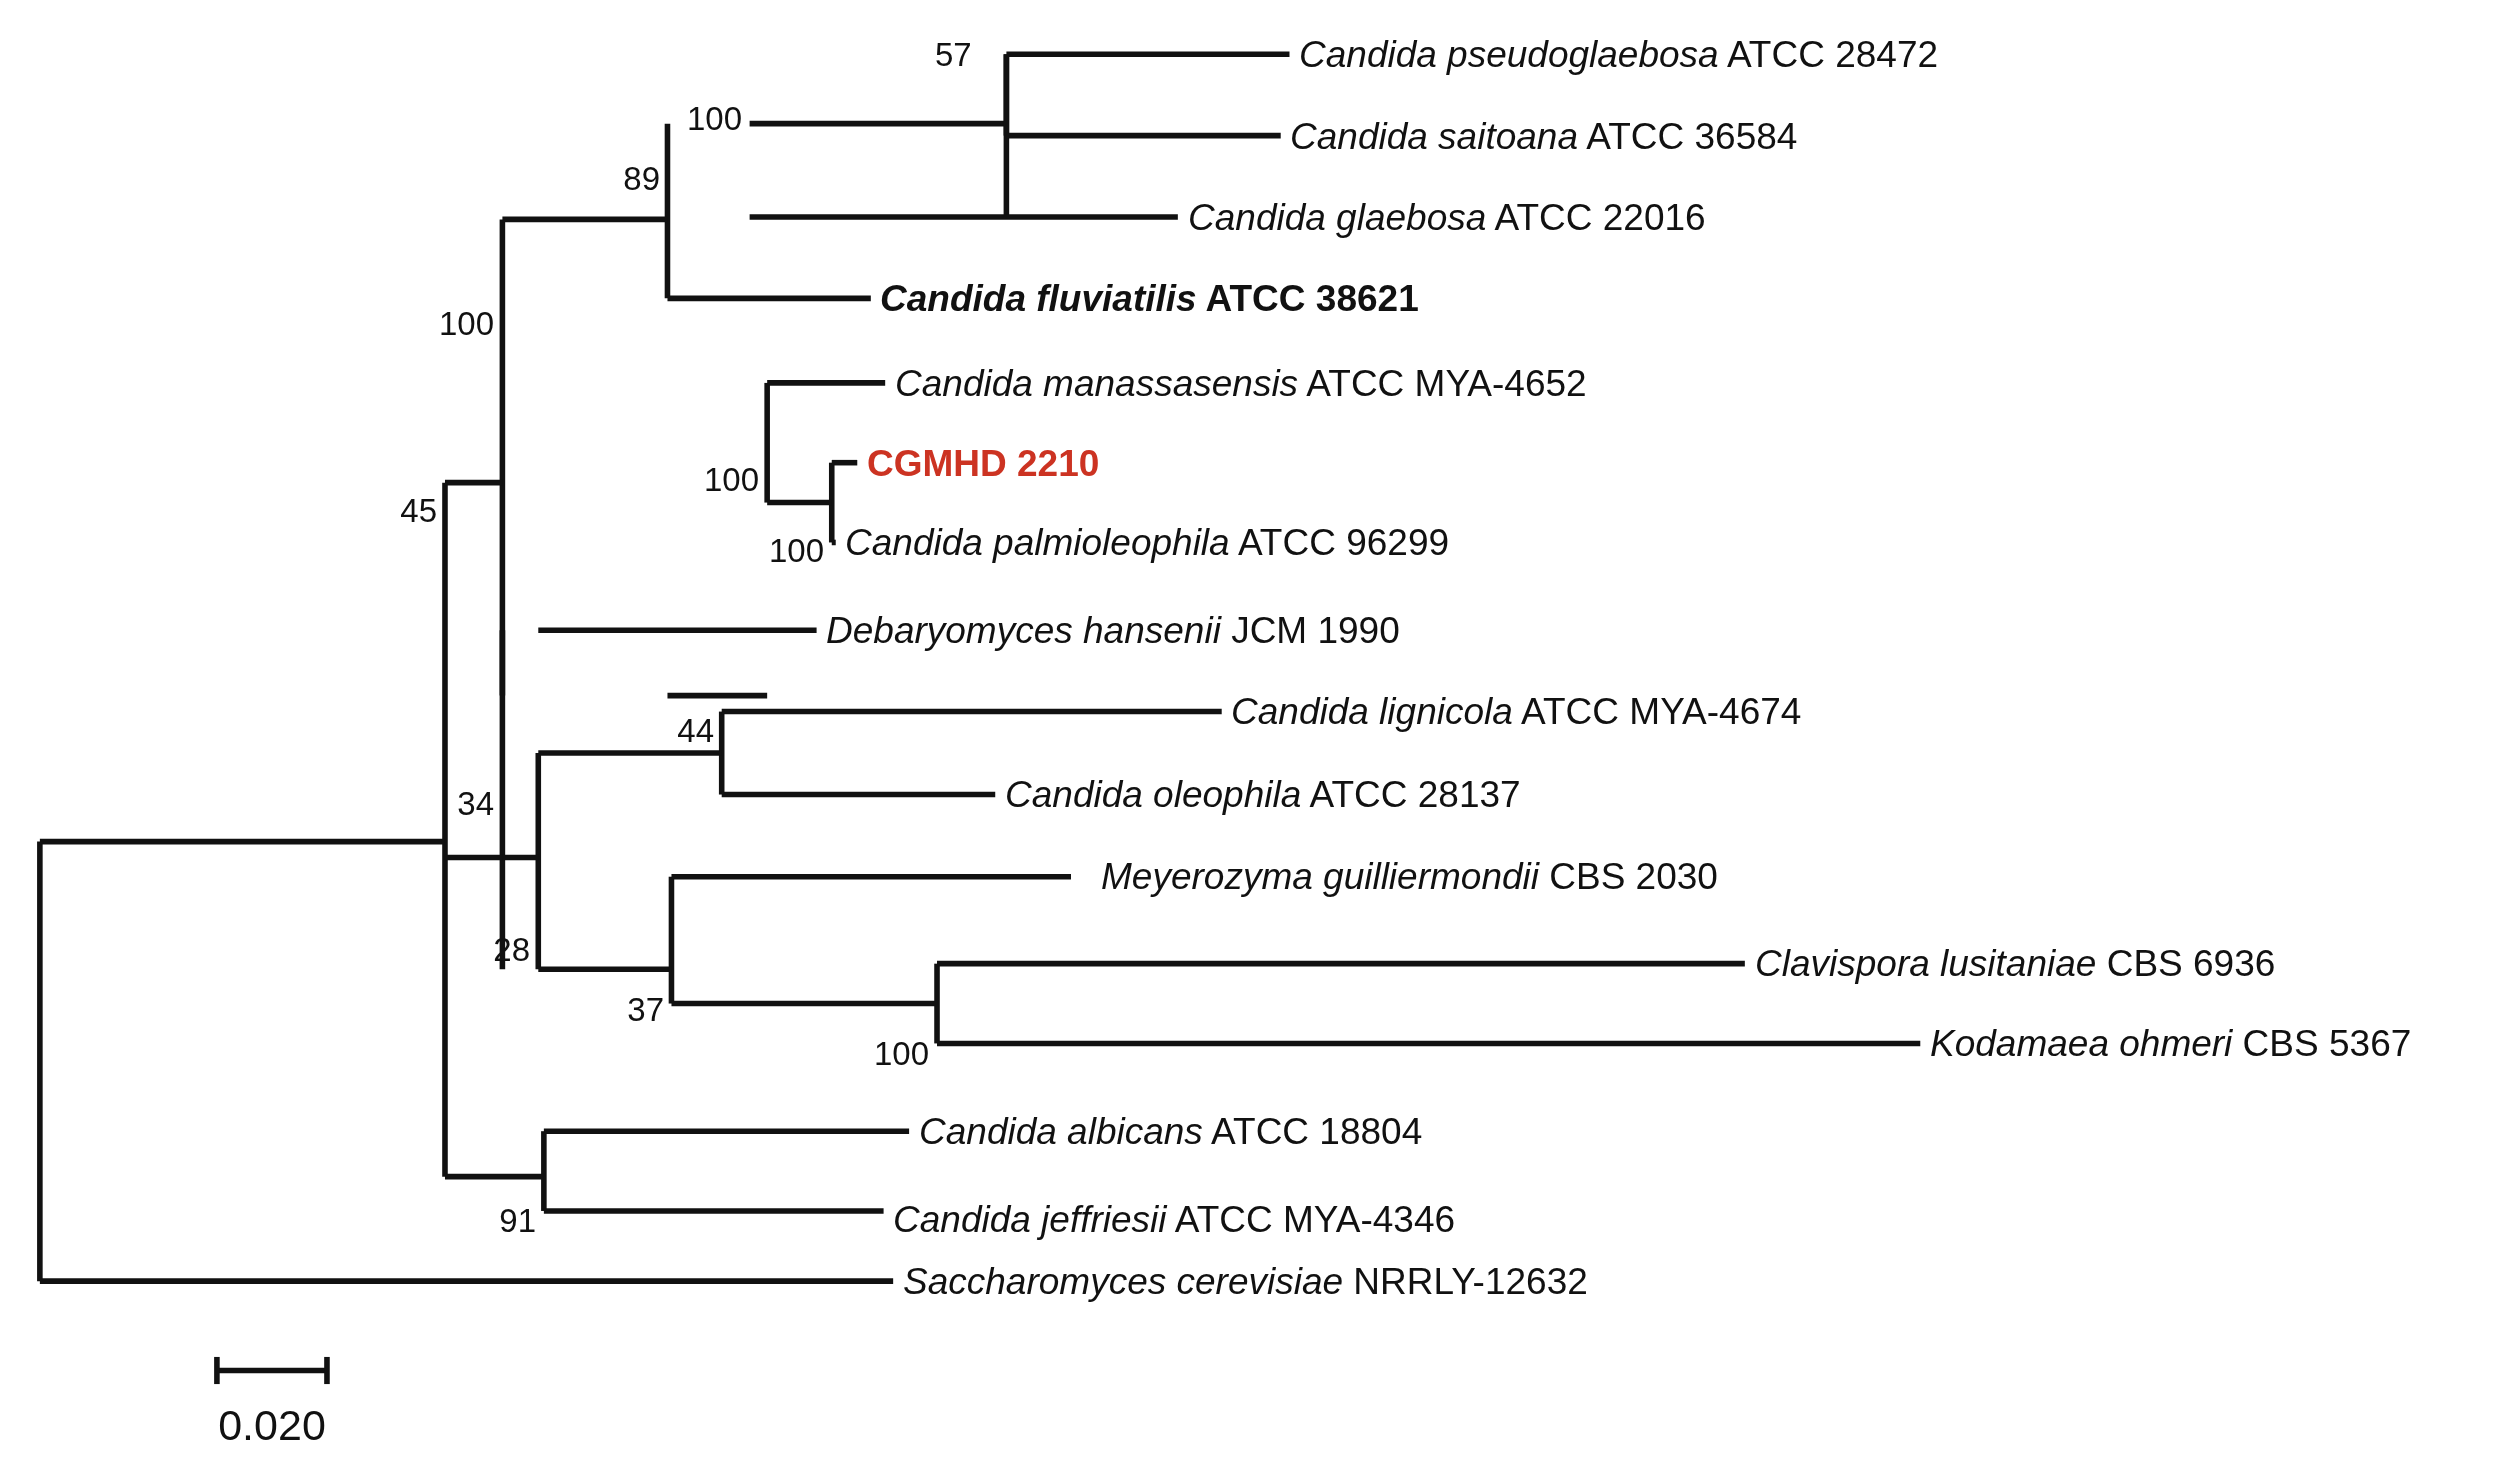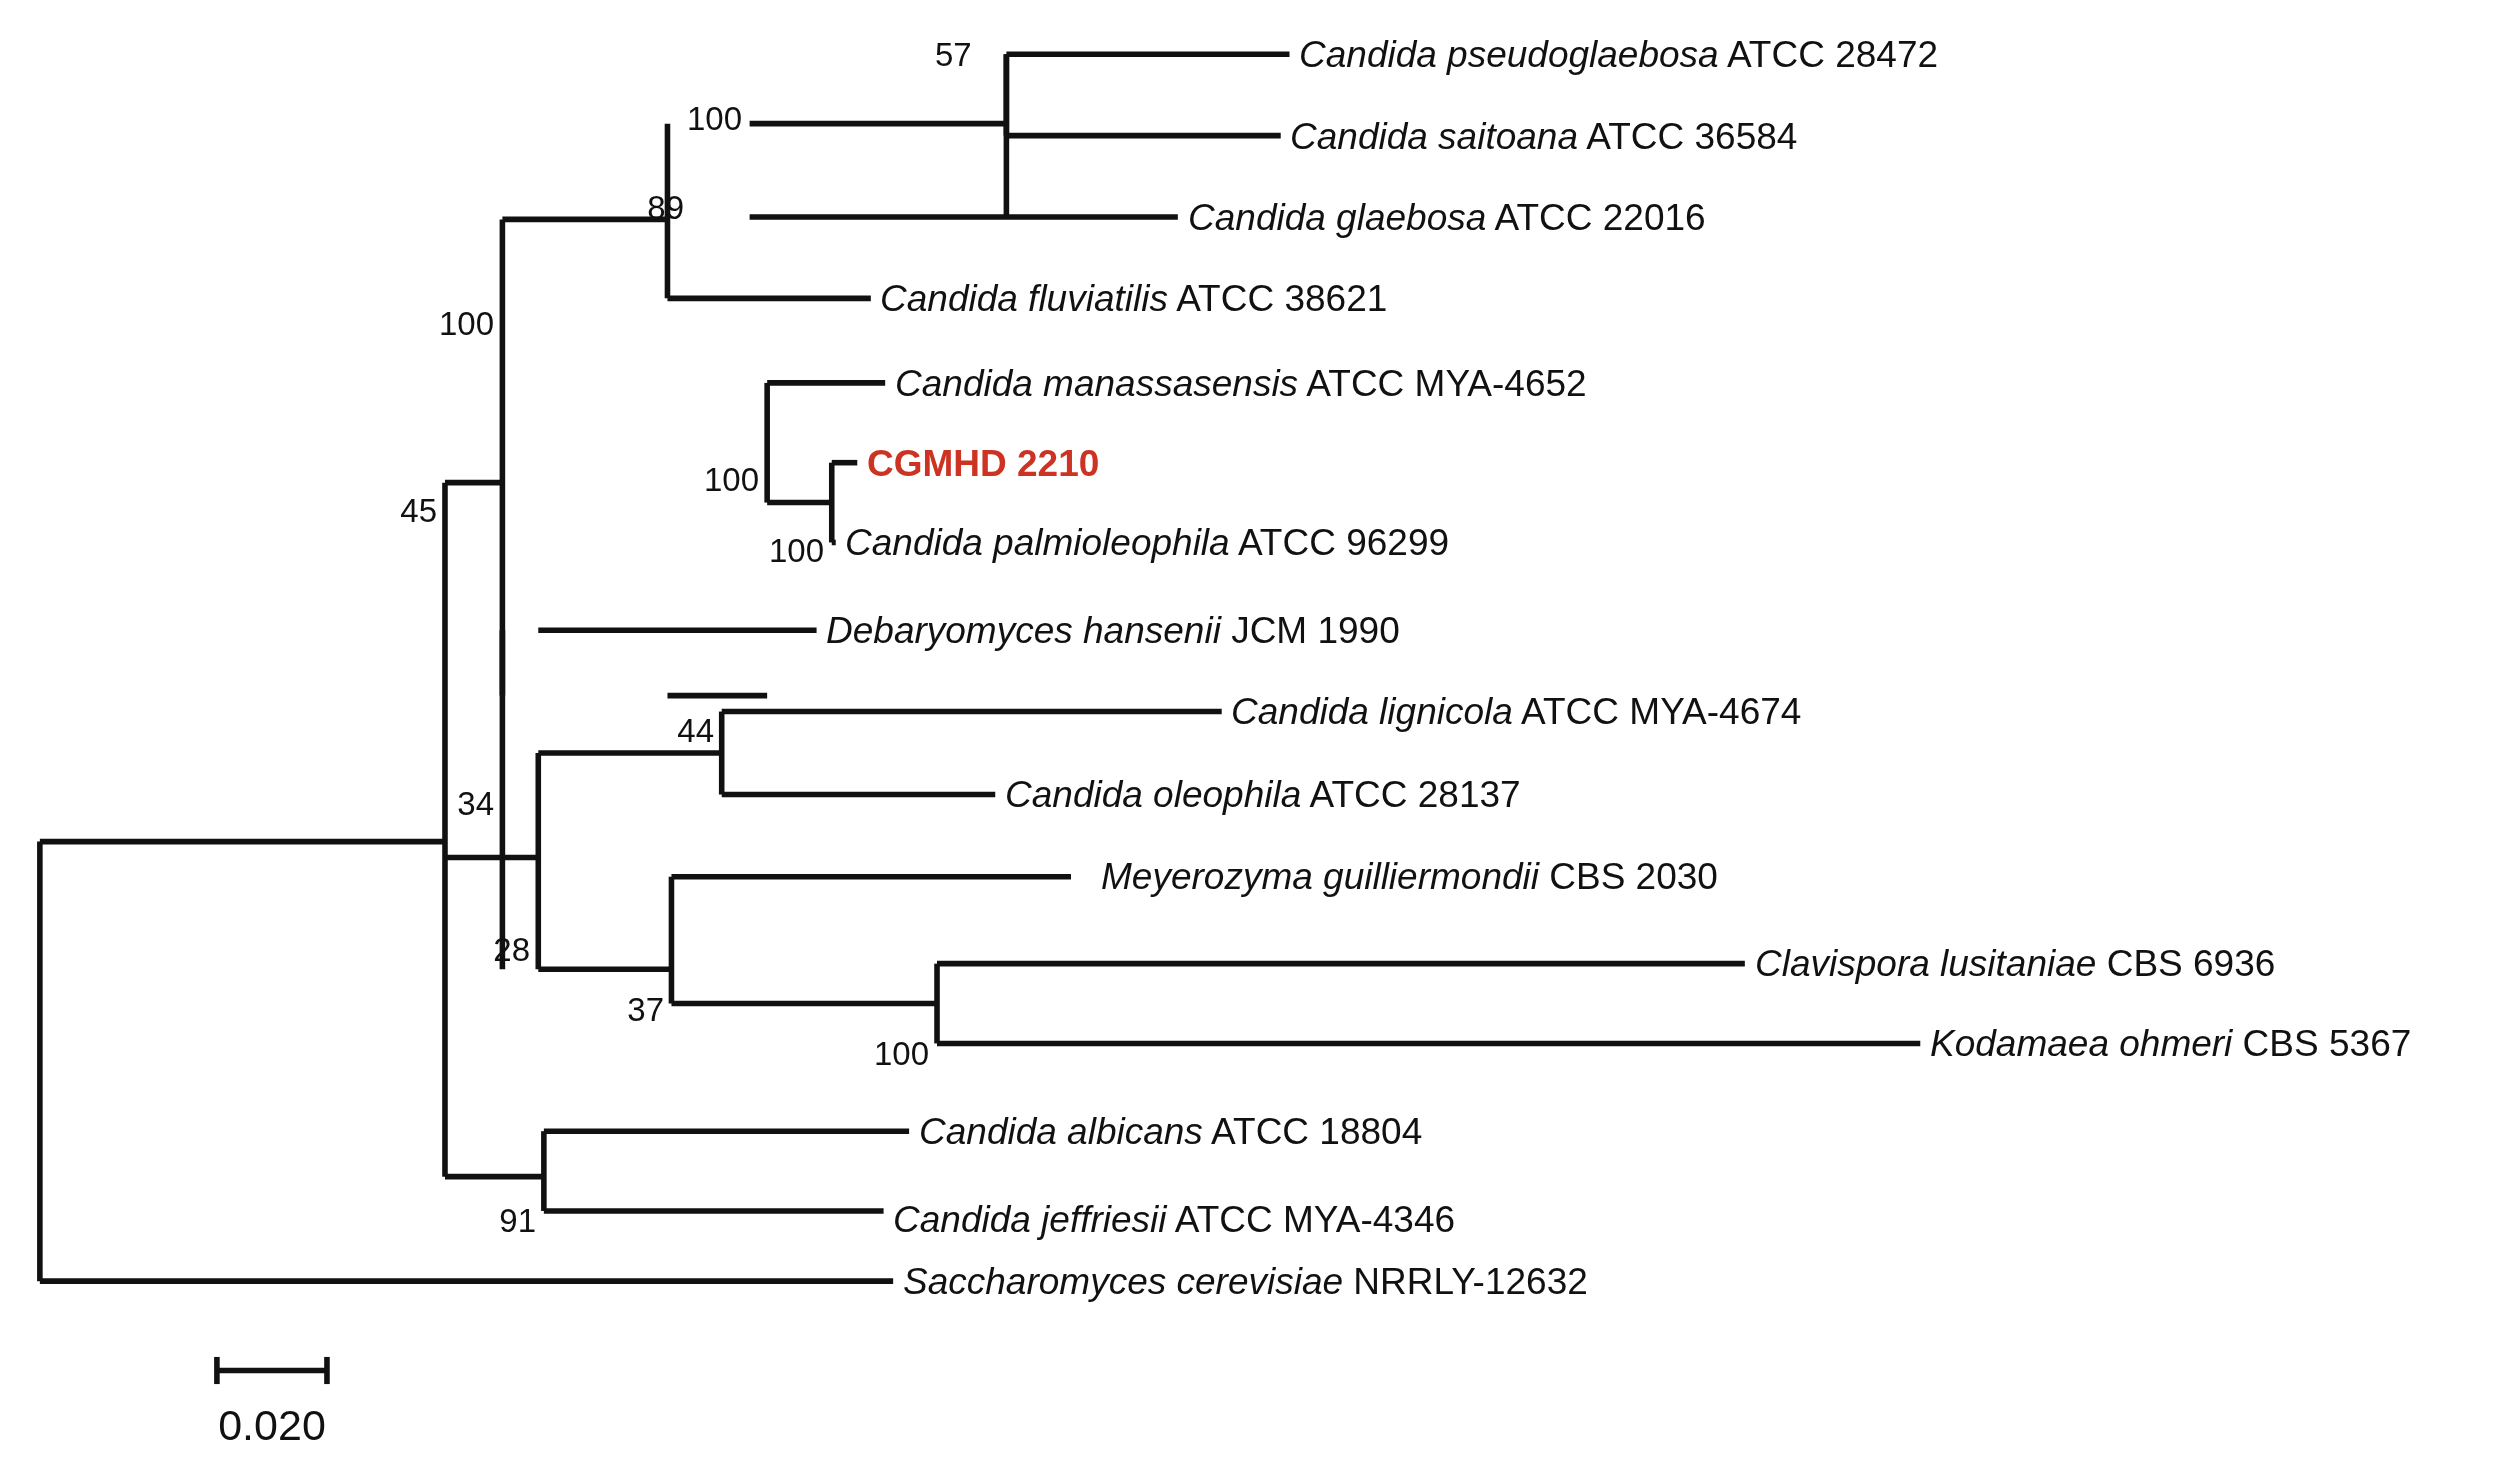--- a/index.html
+++ b/index.html
@@ -95,38 +95,38 @@
         <line x1="272" y1="1718" x2="410" y2="1718"></line>
         <line x1="272" y1="1701" x2="272" y2="1735"></line>
         <line x1="410" y1="1701" x2="410" y2="1735"></line>
       </g>
   </svg>
 
   <div id="labels-layer">
       <div class="taxon-label" style="left: 1299px; top: 54px;"><span class="sci">Candida pseudoglaebosa</span><span class="strain"> ATCC 28472</span></div>
       <div class="taxon-label" style="left: 1290px; top: 136px;"><span class="sci">Candida saitoana</span><span class="strain"> ATCC 36584</span></div>
       <div class="taxon-label" style="left: 1188px; top: 217px;"><span class="sci">Candida glaebosa</span><span class="strain"> ATCC 22016</span></div>
-      <div class="taxon-label" style="left: 880px; top: 298px;"><span class="sci">Candida fluviatilis</span><span class="strain"> ATCC 38621</span></div>
+      <div class="taxon-label" style="left: 880px; top: 298px; font-weight: bold;"><span class="sci">Candida fluviatilis</span><span class="strain"> ATCC 38621</span></div>
       <div class="taxon-label" style="left: 895px; top: 383px;"><span class="sci">Candida manassasensis</span><span class="strain"> ATCC MYA-4652</span></div>
       <div class="taxon-label highlight" style="left: 867px; top: 463px;">CGMHD 2210</div>
       <div class="taxon-label" style="left: 845px; top: 542px;"><span class="sci">Candida palmioleophila</span><span class="strain"> ATCC 96299</span></div>
       <div class="taxon-label" style="left: 826px; top: 630px;"><span class="sci">Debaryomyces hansenii</span><span class="strain"> JCM 1990</span></div>
       <div class="taxon-label" style="left: 1231px; top: 711px;"><span class="sci">Candida lignicola</span><span class="strain"> ATCC MYA-4674</span></div>
       <div class="taxon-label" style="left: 1005px; top: 794px;"><span class="sci">Candida oleophila</span><span class="strain"> ATCC 28137</span></div>
       <div class="taxon-label" style="left: 1081px; top: 876px; margin-left: 20px;"><span class="sci">Meyerozyma guilliermondii</span><span class="strain"> CBS 2030</span></div>
       <div class="taxon-label" style="left: 1755px; top: 963px;"><span class="sci">Clavispora lusitaniae</span><span class="strain"> CBS 6936</span></div>
       <div class="taxon-label" style="left: 1930px; top: 1043px;"><span class="sci">Kodamaea ohmeri</span><span class="strain"> CBS 5367</span></div>
       <div class="taxon-label" style="left: 919px; top: 1131px;"><span class="sci">Candida albicans</span><span class="strain"> ATCC 18804</span></div>
       <div class="taxon-label" style="left: 893px; top: 1211px; margin-top: 8px;"><span class="sci">Candida jeffriesii</span><span class="strain"> ATCC MYA-4346</span></div>
       <div class="taxon-label" style="left: 903px; top: 1281px;"><span class="sci">Saccharomyces cerevisiae</span><span class="strain"> NRRLY-12632</span></div>
     </div>
   <div id="boots-layer">
       <div class="boot-label" style="left: 437px; top: 510px;">45</div>
       <div class="boot-label" style="left: 494px; top: 323px;">100</div>
-      <div class="boot-label" style="left: 660px; top: 207px; margin-left: 24px;">89</div>
+      <div class="boot-label" style="left: 660px; top: 178px;">89</div>
       <div class="boot-label" style="left: 742px; top: 118px;">100</div>
       <div class="boot-label" style="left: 935px; top: 54px; transform: translate(0px, -50%);">57</div>
       <div class="boot-label" style="left: 759px; top: 479px;">100</div>
       <div class="boot-label" style="left: 824px; top: 550px;">100</div>
       <div class="boot-label" style="left: 494px; top: 803px;">34</div>
       <div class="boot-label" style="left: 530px; top: 949px;">28</div>
       <div class="boot-label" style="left: 714px; top: 730px;">44</div>
       <div class="boot-label" style="left: 664px; top: 1009px;">37</div>
       <div class="boot-label" style="left: 929px; top: 1053px;">100</div>
       <div class="boot-label" style="left: 536px; top: 1220px;">91</div>

